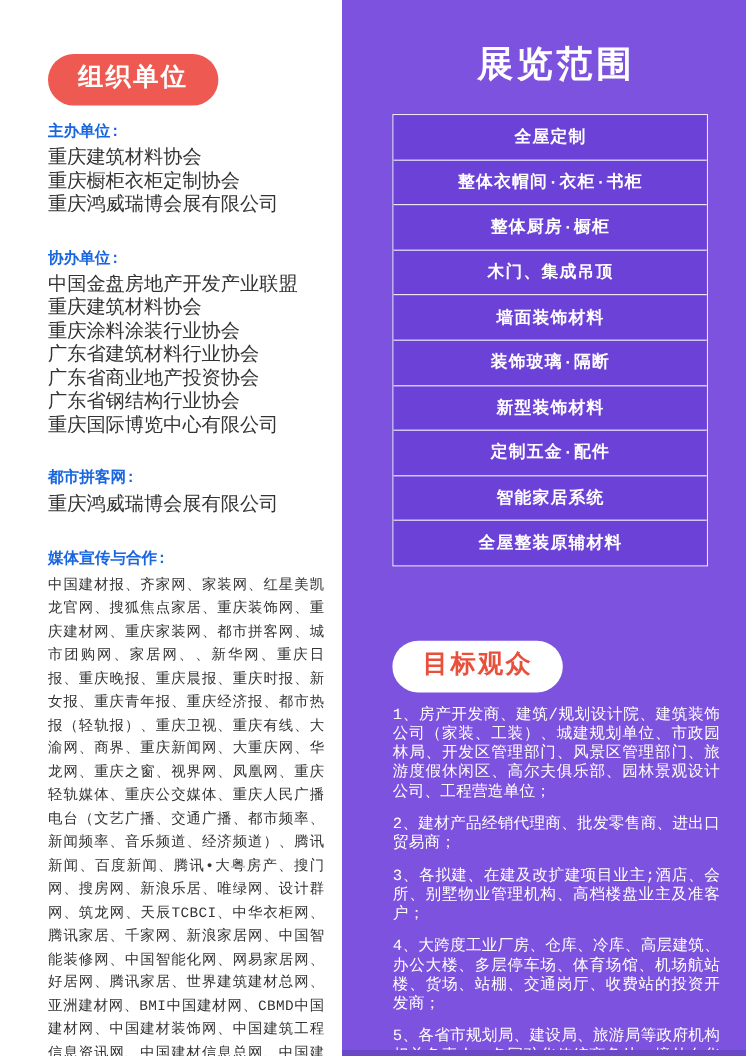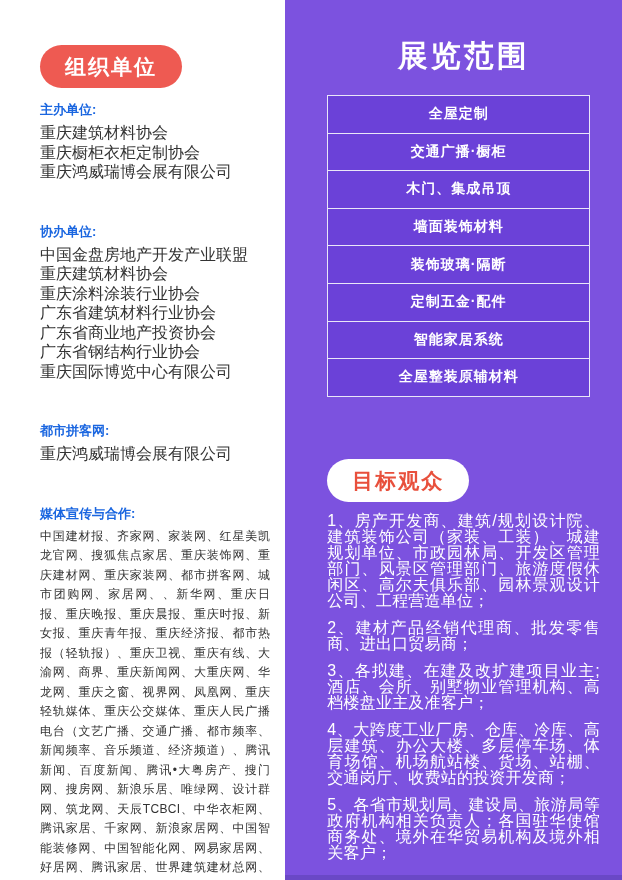--- a/index.html
+++ b/index.html
@@ -3,21 +3,21 @@
 <meta charset="utf-8">
 <style>
   html, body { margin: 0; padding: 0; }
   body { background: #ffffff; }
   .page {
     position: relative;
     width: 622px;
     height: 880px;
     display: flex;
     overflow: hidden;
-    font-family: Liberation Sans, sans-serif;
+    font-family: Liberation Mono, monospace;
     background: #ffffff;
   }
   
   .left {
     box-sizing: border-box;
     width: 300px;
     background: #ffffff;
     padding: 45px 15px 0 40px;
   }
   .badge {
@@ -30,21 +30,21 @@
     line-height: 23px;
   }
   .badge.red {
     background: var(--accent_red, #ee5a52);
     color: #ffffff;
   }
   .badge.white {
     background: #ffffff;
     color: var(--audience_red, #e8503c);
   }
-  .section { margin-top: 41px; }
+  .section { margin-top: 25px; }
   .section.first { margin-top: 13px; }
   .sec-heading {
     color: var(--heading_blue, #1a66e0);
     font-weight: bold;
     font-size: 13px;
     line-height: 17px;
     margin-bottom: 5px;
   }
   .org-item {
     color: var(--body_text, #333333);
@@ -89,21 +89,21 @@
     color: #ffffff;
     font-size: 14px;
     font-weight: bold;
     letter-spacing: 1px;
     border-top: 1px solid var(--box_border, #e9e6f8);
   }
   .scope-row:first-child { border-top: none; }
   .aud-badge-wrap { margin-top: 62px; }
   .aud-p {
     color: #ffffff;
-    font-size: 16px;
+    font-size: 13px;
     line-height: 16px;
     margin-top: 11px;
     text-align: justify;
     letter-spacing: 0.2px;
   }
   .aud-list { margin-top: 5px; }
   .footer-strip {
     position: absolute;
     left: 0; right: 0; bottom: 0;
     height: 5px;
@@ -151,24 +151,26 @@
       <div class="sec-heading">媒体宣传与合作:</div>
       <div class="media-text">中国建材报、齐家网、家装网、红星美凯龙官网、搜狐焦点家居、重庆装饰网、重庆建材网、重庆家装网、都市拼客网、城市团购网、家居网、、新华网、重庆日报、重庆晚报、重庆晨报、重庆时报、新女报、重庆青年报、重庆经济报、都市热报（轻轨报）、重庆卫视、重庆有线、大渝网、商界、重庆新闻网、大重庆网、华龙网、重庆之窗、视界网、凤凰网、重庆轻轨媒体、重庆公交媒体、重庆人民广播电台（文艺广播、交通广播、都市频率、新闻频率、音乐频道、经济频道）、腾讯新闻、百度新闻、腾讯•大粤房产、搜门网、搜房网、新浪乐居、唯绿网、设计群网、筑龙网、天辰TCBCI、中华衣柜网、腾讯家居、千家网、新浪家居网、中国智能装修网、中国智能化网、网易家居网、好居网、腾讯家居、世界建筑建材总网、亚洲建材网、BMI中国建材网、CBMD中国建材网、中国建材装饰网、中国建筑工程信息资讯网、中国建材信息总网、中国建筑装饰网、中国装饰材料网、《广东建材》、世界家居网、易建房、建易网、全球节能环保网、国际节能环保网、绿色节能网、中国新能源网、中国绿色产业网、中国绿色建筑网、中国金属新闻网、中国五金商机网、中国金属商贸网、五金商贸网、中国帐篷网、中商情报网、卓创资讯、中国供应商、中国制造交易网、环保114、E展网、中国行业会展网、中国住宅产业网、江苏住宅与房地产业网、安徽住宅产业网、河南建设科技网、石家庄市建设局建筑节能与科技处、中国菱镁行业协会……各地住建中心和组织协会的刊物及网站等近300多家海内外媒体。</div>
     </div>
   </div>
 
   <div class="right">
     <div class="right-title">展览范围</div>
 
     <div class="scope-table">
         <div class="scope-row">全屋定制</div>
-        <div class="scope-row">交通广播·橱柜</div>
+        <div class="scope-row">整体衣帽间·衣柜·书柜</div>
+        <div class="scope-row">整体厨房·橱柜</div>
         <div class="scope-row">木门、集成吊顶</div>
         <div class="scope-row">墙面装饰材料</div>
         <div class="scope-row">装饰玻璃·隔断</div>
+        <div class="scope-row">新型装饰材料</div>
         <div class="scope-row">定制五金·配件</div>
         <div class="scope-row">智能家居系统</div>
         <div class="scope-row">全屋整装原辅材料</div>
       </div>
 
     <div class="aud-badge-wrap">
       <div class="badge white">目标观众</div>
     </div>
 
     <div class="aud-list">

